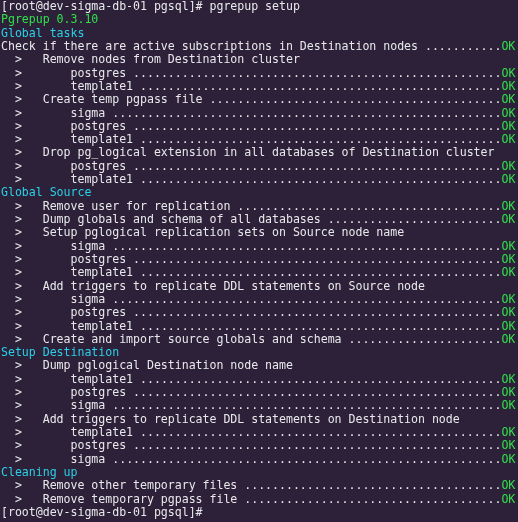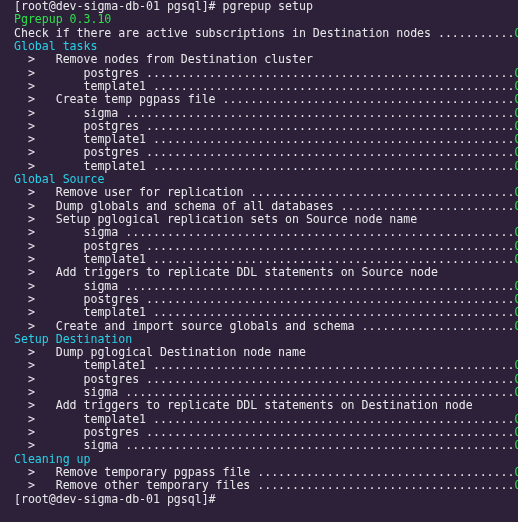--- a/index.html
+++ b/index.html
@@ -14,50 +14,51 @@
   }
   #terminal {
     width: 518px;
     height: 522px;
     background: #2d2139;
     font-family: "DejaVu Sans Mono", "Liberation Mono", monospace;
     font-size: 11.6px;
     line-height: 13.32px;
     color: #e6e6e6;
     box-sizing: border-box;
-    padding: 0px 0 0 14px;
+    padding: 0px 0 0 1px;
     overflow: hidden;
     -webkit-font-smoothing: none;
   }
   .line {
     white-space: pre;
     height: 13.32px;
     line-height: 13.32px;
     letter-spacing: -0.03px;
   }
   .c-white   { color: #e9e9ec; }
   .c-green   { color: #2fe04a; }
   .c-cyan    { color: #2ad0e8; }
   .c-dots    { color: #e9e9ec; }
 </style>
 </head>
 <body>
 
 <div id="terminal">
     <div class="line"><span class="c-white">[root@dev-sigma-db-01 pgsql]# </span><span class="c-white">pgrepup setup</span></div>
     <div class="line"><span class="c-green">Pgrepup 0.3.10</span></div>
+    <div class="line"><span class="c-cyan">Global tasks</span></div>
     <div class="line"><span class="c-white">Check if there are active subscriptions in Destination nodes</span><span class="c-dots"> ...........</span><span class="c-green">OK</span></div>
-    <div class="line"><span class="c-cyan">Global tasks</span></div>
     <div class="line"><span class="c-white">  &gt;   </span><span class="c-white">Remove nodes from Destination cluster</span></div>
     <div class="line"><span class="c-white">  &gt;       </span><span class="c-white">postgres</span><span class="c-dots"> .....................................................</span><span class="c-green">OK</span></div>
     <div class="line"><span class="c-white">  &gt;       </span><span class="c-white">template1</span><span class="c-dots"> ....................................................</span><span class="c-green">OK</span></div>
     <div class="line"><span class="c-white">  &gt;   </span><span class="c-white">Create temp pgpass file</span><span class="c-dots"> ..........................................</span><span class="c-green">OK</span></div>
     <div class="line"><span class="c-white">  &gt;       </span><span class="c-white">sigma</span><span class="c-dots"> ........................................................</span><span class="c-green">OK</span></div>
     <div class="line"><span class="c-white">  &gt;       </span><span class="c-white">postgres</span><span class="c-dots"> .....................................................</span><span class="c-green">OK</span></div>
     <div class="line"><span class="c-white">  &gt;       </span><span class="c-white">template1</span><span class="c-dots"> ....................................................</span><span class="c-green">OK</span></div>
+    <div class="line"><span class="c-white">  &gt;   </span><span class="c-white">Drop pg_logical extension in all databases of Destination cluster</span></div>
     <div class="line"><span class="c-white">  &gt;       </span><span class="c-white">postgres</span><span class="c-dots"> .....................................................</span><span class="c-green">OK</span></div>
     <div class="line"><span class="c-white">  &gt;       </span><span class="c-white">template1</span><span class="c-dots"> ....................................................</span><span class="c-green">OK</span></div>
     <div class="line"><span class="c-cyan">Global Source</span></div>
     <div class="line"><span class="c-white">  &gt;   </span><span class="c-white">Remove user for replication</span><span class="c-dots"> ......................................</span><span class="c-green">OK</span></div>
     <div class="line"><span class="c-white">  &gt;   </span><span class="c-white">Dump globals and schema of all databases</span><span class="c-dots"> .........................</span><span class="c-green">OK</span></div>
     <div class="line"><span class="c-white">  &gt;   </span><span class="c-white">Setup pglogical replication sets on Source node name</span></div>
     <div class="line"><span class="c-white">  &gt;       </span><span class="c-white">sigma</span><span class="c-dots"> ........................................................</span><span class="c-green">OK</span></div>
     <div class="line"><span class="c-white">  &gt;       </span><span class="c-white">postgres</span><span class="c-dots"> .....................................................</span><span class="c-green">OK</span></div>
     <div class="line"><span class="c-white">  &gt;       </span><span class="c-white">template1</span><span class="c-dots"> ....................................................</span><span class="c-green">OK</span></div>
     <div class="line"><span class="c-white">  &gt;   </span><span class="c-white">Add triggers to replicate DDL statements on Source node</span></div>
@@ -68,16 +69,16 @@
     <div class="line"><span class="c-cyan">Setup Destination</span></div>
     <div class="line"><span class="c-white">  &gt;   </span><span class="c-white">Dump pglogical Destination node name</span></div>
     <div class="line"><span class="c-white">  &gt;       </span><span class="c-white">template1</span><span class="c-dots"> ....................................................</span><span class="c-green">OK</span></div>
     <div class="line"><span class="c-white">  &gt;       </span><span class="c-white">postgres</span><span class="c-dots"> .....................................................</span><span class="c-green">OK</span></div>
     <div class="line"><span class="c-white">  &gt;       </span><span class="c-white">sigma</span><span class="c-dots"> ........................................................</span><span class="c-green">OK</span></div>
     <div class="line"><span class="c-white">  &gt;   </span><span class="c-white">Add triggers to replicate DDL statements on Destination node</span></div>
     <div class="line"><span class="c-white">  &gt;       </span><span class="c-white">template1</span><span class="c-dots"> ....................................................</span><span class="c-green">OK</span></div>
     <div class="line"><span class="c-white">  &gt;       </span><span class="c-white">postgres</span><span class="c-dots"> .....................................................</span><span class="c-green">OK</span></div>
     <div class="line"><span class="c-white">  &gt;       </span><span class="c-white">sigma</span><span class="c-dots"> ........................................................</span><span class="c-green">OK</span></div>
     <div class="line"><span class="c-cyan">Cleaning up</span></div>
+    <div class="line"><span class="c-white">  &gt;   </span><span class="c-white">Remove other temporary files</span><span class="c-dots"> .....................................</span><span class="c-green">OK</span></div>
     <div class="line"><span class="c-white">  &gt;   </span><span class="c-white">Remove temporary pgpass file</span><span class="c-dots"> .....................................</span><span class="c-green">OK</span></div>
-    <div class="line"><span class="c-white">  &gt;   </span><span class="c-white">Remove other temporary files</span><span class="c-dots"> .....................................</span><span class="c-green">OK</span></div>
     <div class="line"><span class="c-white">[root@dev-sigma-db-01 pgsql]# </span></div>
   </div>
 
 </body></html>

